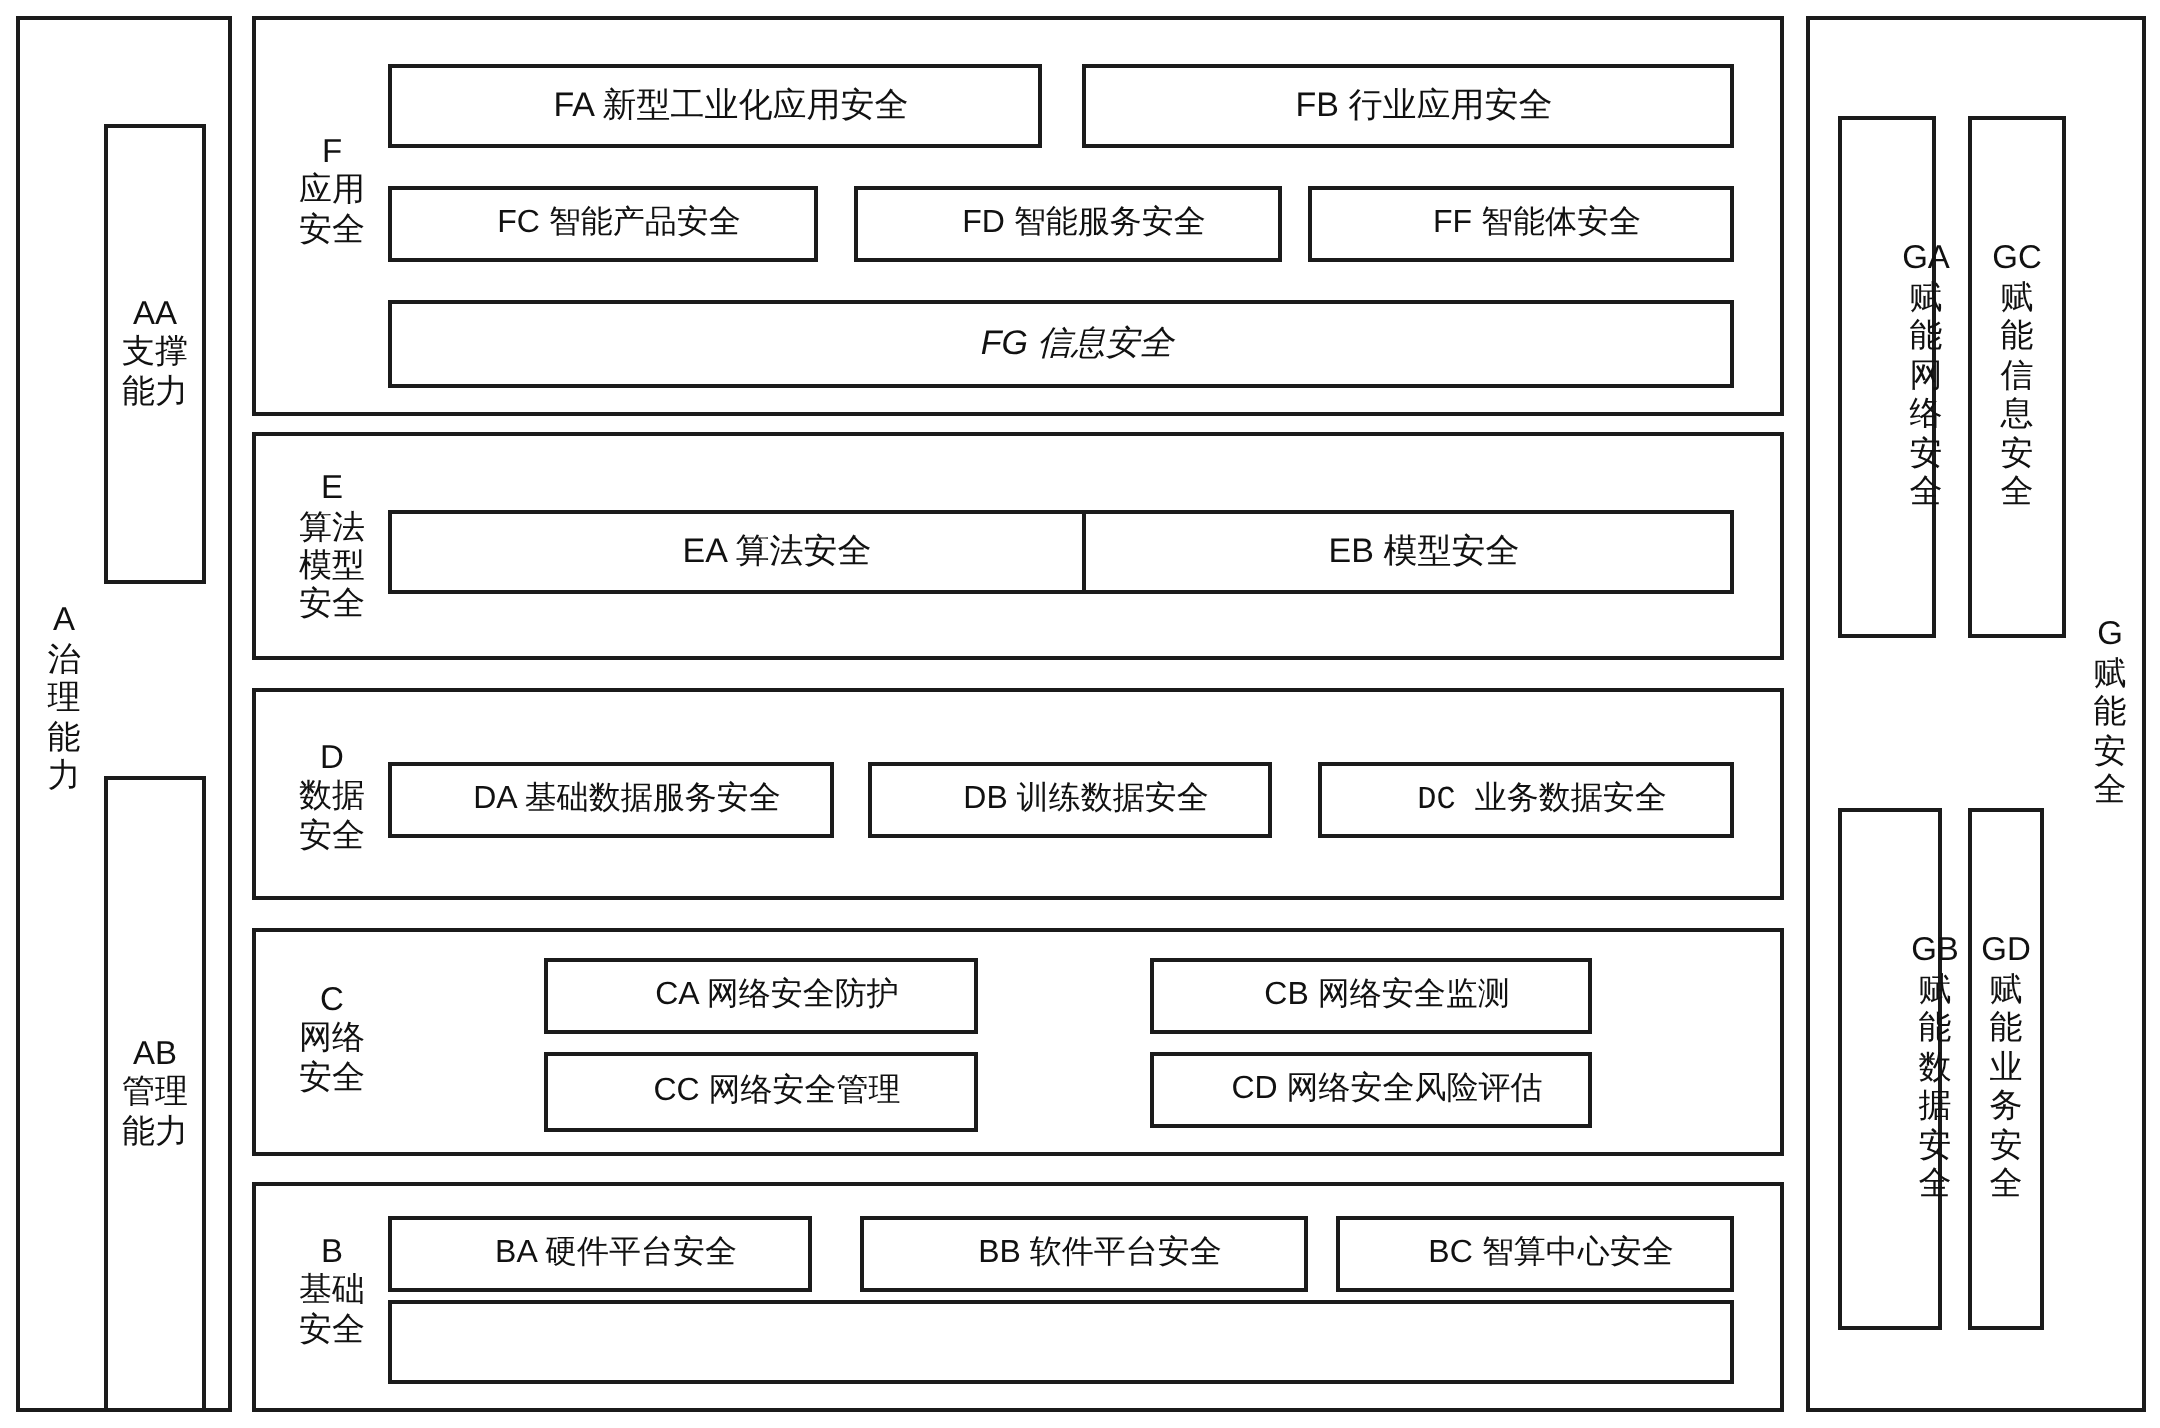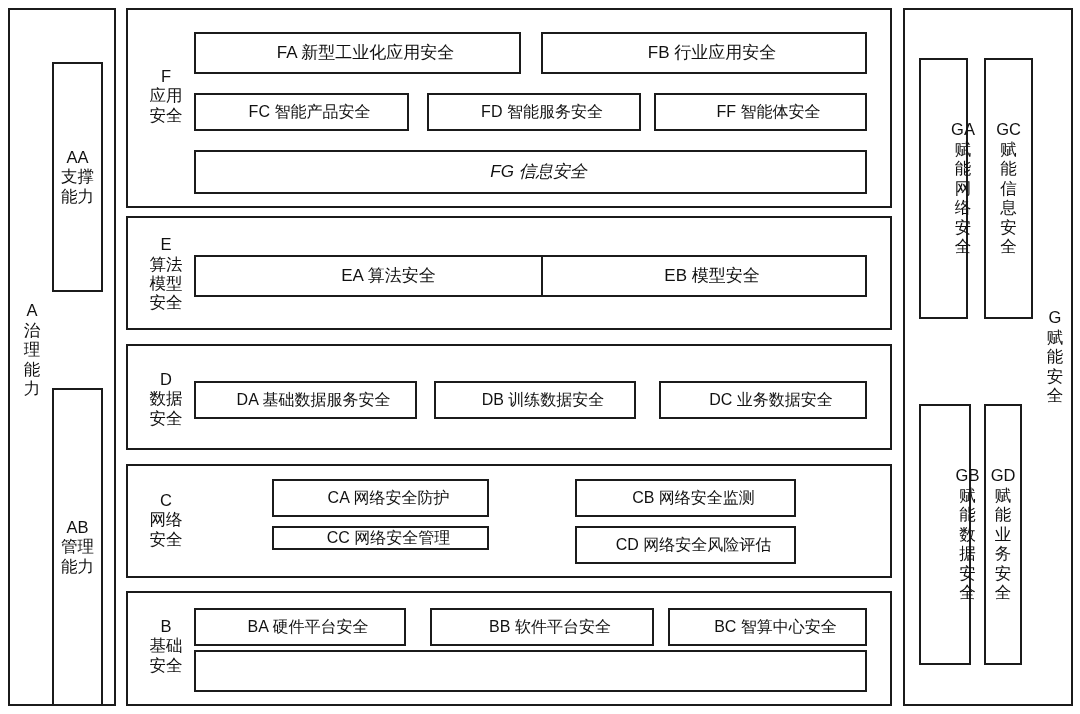--- a/index.html
+++ b/index.html
@@ -85,21 +85,21 @@
   .bEB { left: 541px; top: 255px; width: 326px; height: 42px; text-align: right; }
 
   
   .bDA { left: 194px; top: 381px; width: 223px; height: 38px; }
   .bDB { left: 434px; top: 381px; width: 202px; height: 38px; }
   .bDC { left: 659px; top: 381px; width: 208px; height: 38px; }
 
   
   .bCA { left: 272px; top: 479px; width: 217px; height: 38px; }
   .bCB { left: 575px; top: 479px; width: 221px; height: 38px; }
-  .bCC { left: 272px; top: 526px; width: 217px; height: 24px; }
+  .bCC { left: 272px; top: 526px; width: 217px; height: 40px; }
   .bCD { left: 575px; top: 526px; width: 221px; height: 38px; }
 
   
   .bBA { left: 194px; top: 608px; width: 212px; height: 38px; }
   .bBB { left: 430px; top: 608px; width: 224px; height: 38px; }
   .bBC { left: 668px; top: 608px; width: 199px; height: 38px; }
   .bBD { left: 194px; top: 650px; width: 673px; height: 42px; }
 
   
   .colG    { left: 903px; top: 8px;   width: 170px; height: 698px; }
@@ -173,21 +173,21 @@
   <div class="vtxt labD lbl">
     <span>D</span>
     <span>数据</span>
     <span>安全</span>
   </div>
   <div class="bx bDA"></div>
   <div class="htxt bDA f16" style="border:0;background:transparent;">DA 基础数据服务安全</div>
   <div class="bx bDB"></div>
   <div class="htxt bDB f16" style="border:0;background:transparent;">DB 训练数据安全</div>
   <div class="bx bDC"></div>
-  <div class="htxt bDC f16" style="border:0;background:transparent;">DC 业务数据安全</div>
+  <div class="htxt bDC f16" style="border:0;background:transparent;font-family:Liberation Mono, monospace;">DC 业务数据安全</div>
 
   <div class="bx layC"></div>
   <div class="vtxt labC lbl">
     <span>C</span>
     <span>网络</span>
     <span>安全</span>
   </div>
   <div class="bx bCA"></div>
   <div class="htxt bCA f16" style="border:0;background:transparent;">CA 网络安全防护</div>
   <div class="bx bCB"></div>

